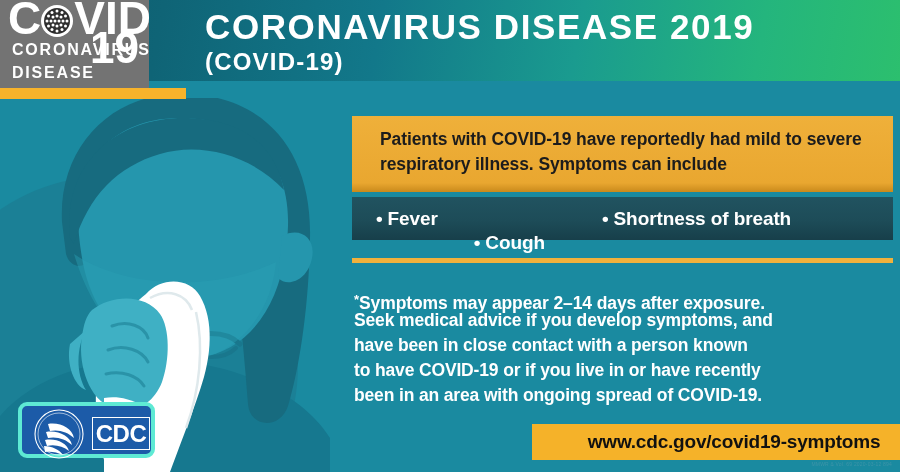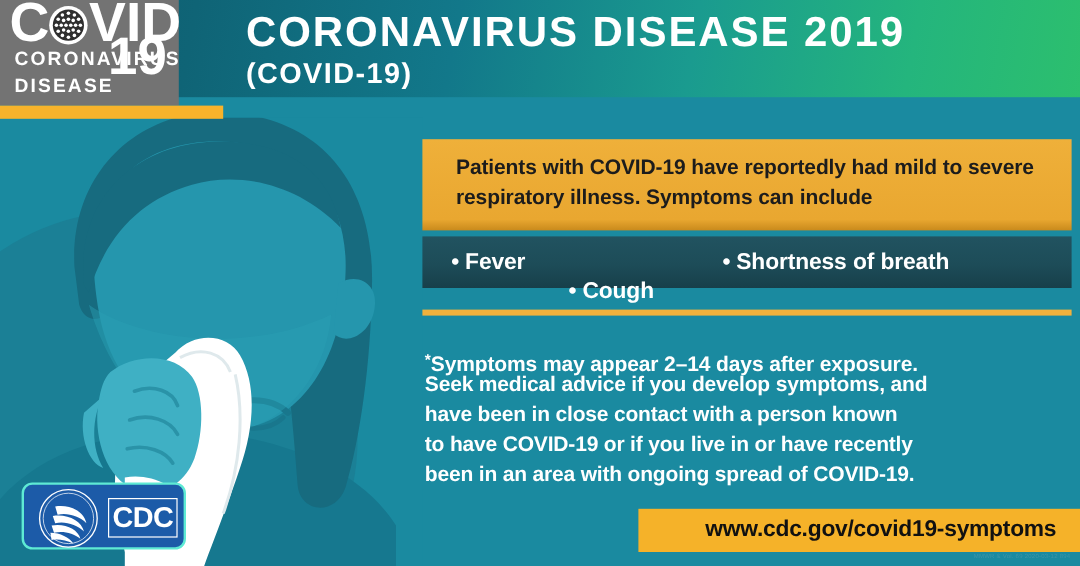--- a/index.html
+++ b/index.html
@@ -170,21 +170,21 @@
     font-size:5px;
     letter-spacing:0.2px;
     white-space:nowrap;
   }
 
   
   .cdc-logo {
     position:absolute; left:18px; top:402px;
     width:137px; height:56px;
     background:#1c5ba8;
-    border:2px solid #5eead4;
+    border:4px solid #5eead4;
     border-radius:9px;
     z-index:6;
   }
   .cdc-text {
     position:absolute; left:70px; top:11px;
     width:58px; height:33px;
     border:1.5px solid #ffffff;
     color:#ffffff;
     font-size:24px; font-weight:bold;
     line-height:31px;

